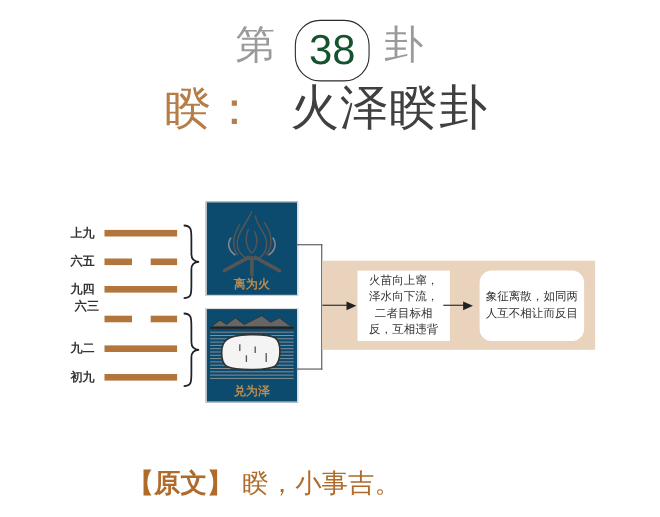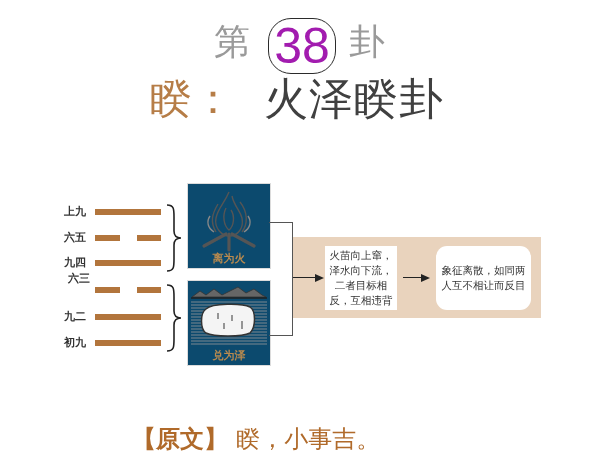--- a/index.html
+++ b/index.html
@@ -5,21 +5,21 @@
   html, body { margin: 0; padding: 0; }
   body {
     width: 600px; height: 470px; background: #ffffff; position: relative; overflow: hidden;
     font-family: "DejaVu Sans", "Liberation Sans", sans-serif;
   }
   .abs { position: absolute; }
   .di { color: #9a9a9a; font-size: 36px; line-height: 40px; }
   .numbox {
     left: 268px; top: 18px; width: 66px; height: 54px;
     border: 1.6px solid #2b2b2b; border-radius: 23px;
-    font-size: 50px; line-height: 54px; text-align: center; color: #a21caf;
+    font-size: 38px; line-height: 54px; text-align: center; color: #14532d;
     font-family: "Liberation Sans", sans-serif;
   }
   .kui {
     left: 150px; top: 74px; font-size: 42px; line-height: 50px; color: #b67d47;
   }
   .title {
     left: 264px; top: 74px; font-size: 44px; line-height: 50px; color: #404040; letter-spacing: 1px;
   }
   .yao-label {
     left: 64px; width: 30px; font-size: 11px; font-weight: bold; color: #333; line-height: 14px;
@@ -37,21 +37,21 @@
   .wbox {
     background: #fff; font-size: 10.5px; color: #333; line-height: 15px;
     display: flex; align-items: center; justify-content: center; text-align: center;
   }
   .arrow-shaft { height: 1.4px; background: #222; }
   .arrow-head {
     width: 0; height: 0; border-top: 4px solid transparent; border-bottom: 4px solid transparent;
     border-left: 9px solid #222;
   }
   .orig {
-    left: 116px; top: 422px; font-size: 24px; line-height: 34px; color: #b06a2a; font-weight: bold; margin-left: 16px;
+    left: 116px; top: 422px; font-size: 24px; line-height: 34px; color: #b06a2a; font-weight: bold;
   }
   .orig .body { font-weight: normal; color: #b06a2a; }
 </style>
 </head>
 <body>
 
 <div class="abs di" style="left:214px; top:22px;">第</div>
 <div class="abs numbox">38</div>
 <div class="abs di" style="left:349px; top:22px;">卦</div>
 
@@ -140,21 +140,21 @@
 
 <div class="abs line" style="left:269px; top:222px; width:24px; height:1.3px;"></div>
 <div class="abs line" style="left:269px; top:335px; width:24px; height:1.3px;"></div>
 <div class="abs line" style="left:292px; top:222px; width:1.3px; height:114px;"></div>
 
 <div class="abs band"></div>
 
 <div class="abs arrow-shaft" style="left:293px; top:277px; width:24px;"></div>
 <div class="abs arrow-head" style="left:315px; top:274px;"></div>
 
-<div class="abs wbox" style="left:325px; top:246px; width:72px; height:64px;">
+<div class="abs wbox" style="left:325px; top:246px; width:84px; height:64px;">
   <div>
     <div>火苗向上窜，</div>
     <div>泽水向下流，</div>
     <div>二者目标相</div>
     <div>反，互相违背</div>
   </div>
 </div>
 
 <div class="abs arrow-shaft" style="left:403px; top:277px; width:20px;"></div>
 <div class="abs arrow-head" style="left:421px; top:274px;"></div>

